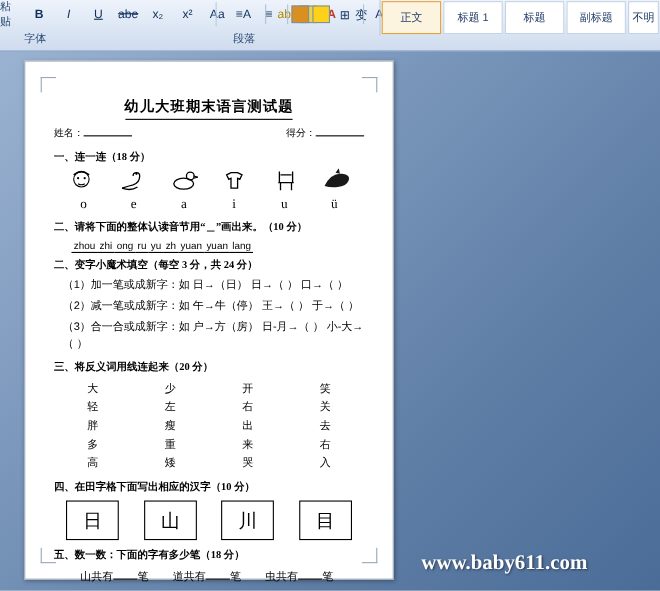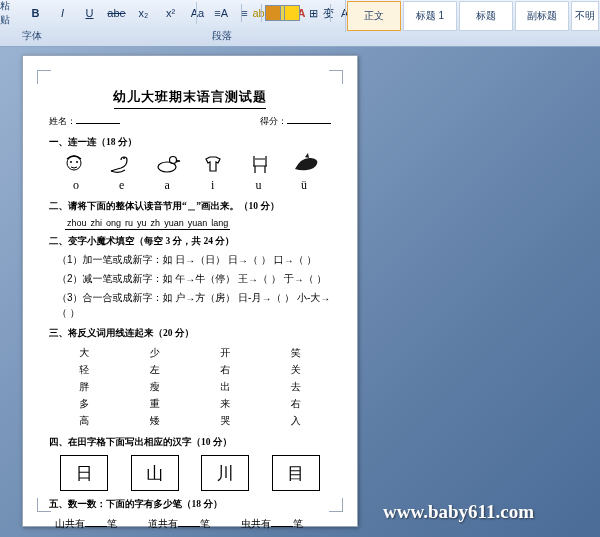--- a/index.html
+++ b/index.html
@@ -83,21 +83,21 @@
   .pinyin span::after{content:"";position:absolute;left:0;right:0;bottom:-2px;height:1px;background:#000;}
   
   .fill{font-size:10px;margin:4px 0 0 8px;line-height:15px;}
   
   .anto{width:100%;margin-top:4px;border-collapse:collapse;font-size:10px;}
   .anto td{height:15px;text-align:center;font-family:"Liberation Serif", serif;}
   
   .boxes{display:flex;justify-content:space-around;margin-top:6px;}
   .sbox{width:46px;height:34px;border:1px solid #000;display:flex;align-items:center;justify-content:center;font-size:17px;font-family:"Liberation Serif", serif;}
   
-  .cnt{display:flex;justify-content:space-between;padding:0 6px;margin-top:6px;font-size:10px;}
+  .cnt{display:flex;justify-content:flex-end;padding:0 6px;margin-top:6px;font-size:10px;}
   .cnt .cell{width:84px;white-space:nowrap;font-family:"Liberation Serif", serif;}
   .cnt .cell .bl{display:inline-block;width:22px;border-bottom:1px solid #000;}
   .watermark{
     position:absolute;right:14px;bottom:14px;
     font-size:19px;font-weight:bold;color:#fff;
     text-shadow:1px 1px 2px rgba(0,0,0,.5);
     font-family:"Liberation Serif", serif;
     text-align:center;
   }
 </style>

